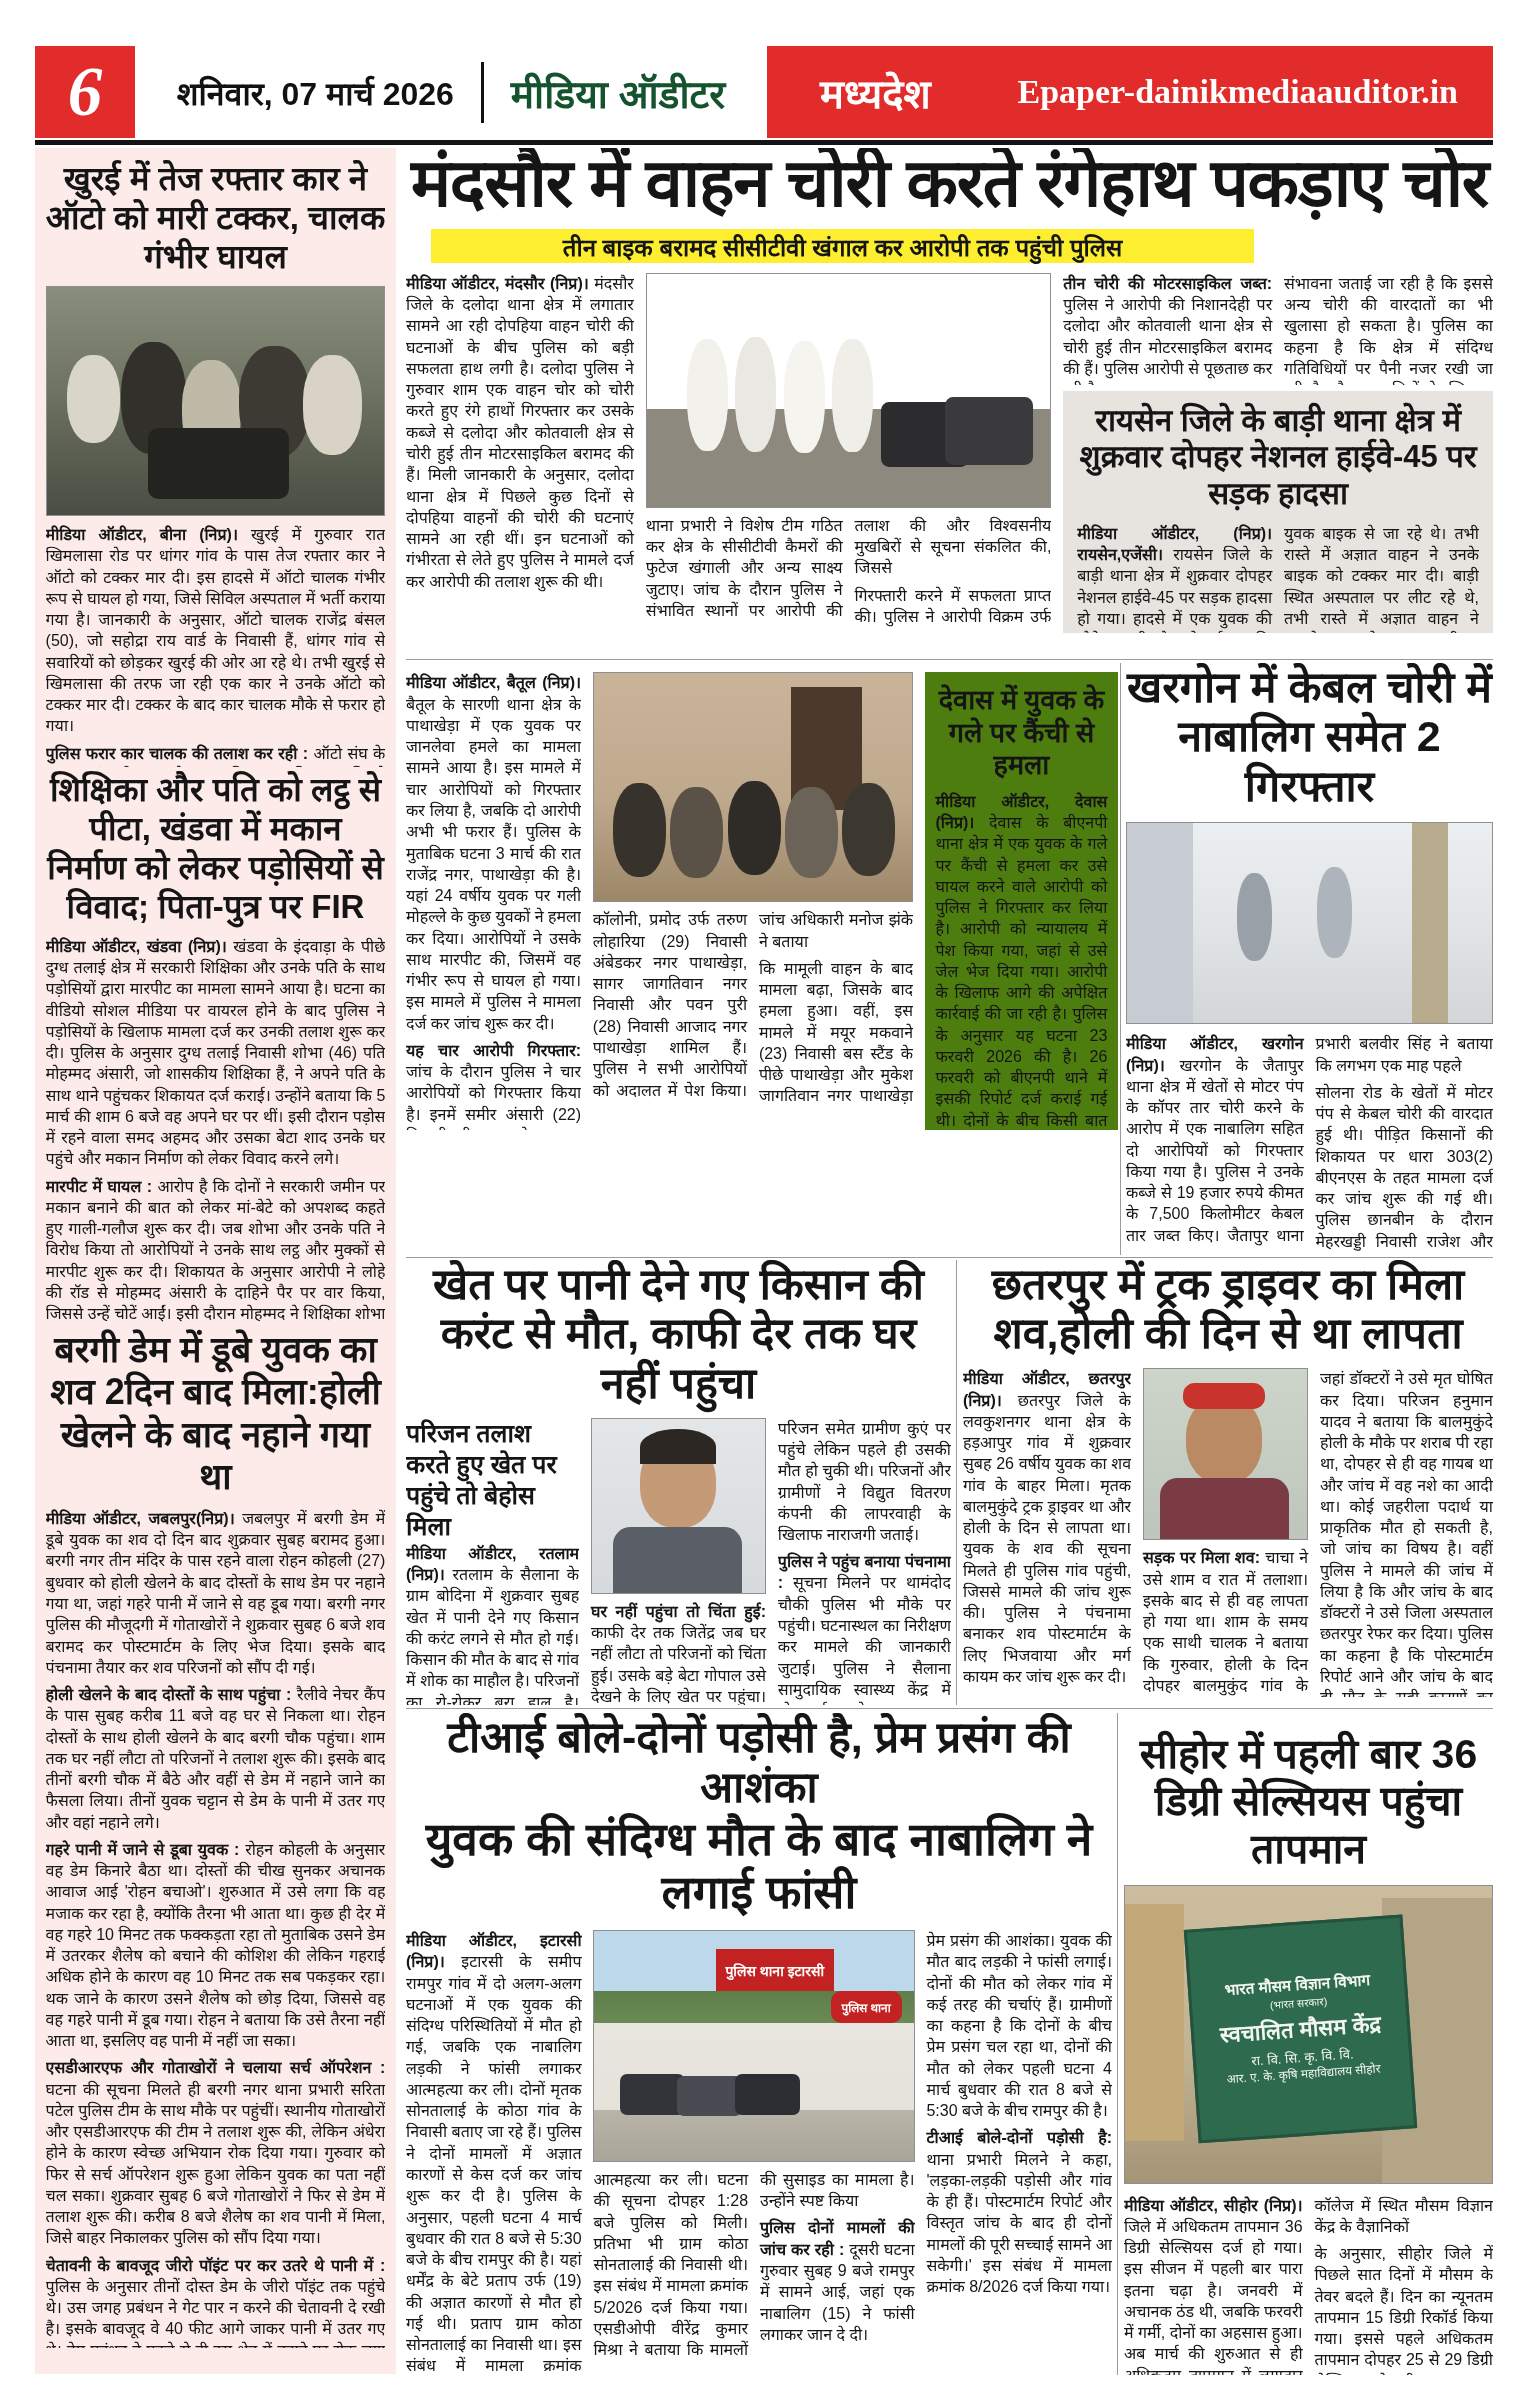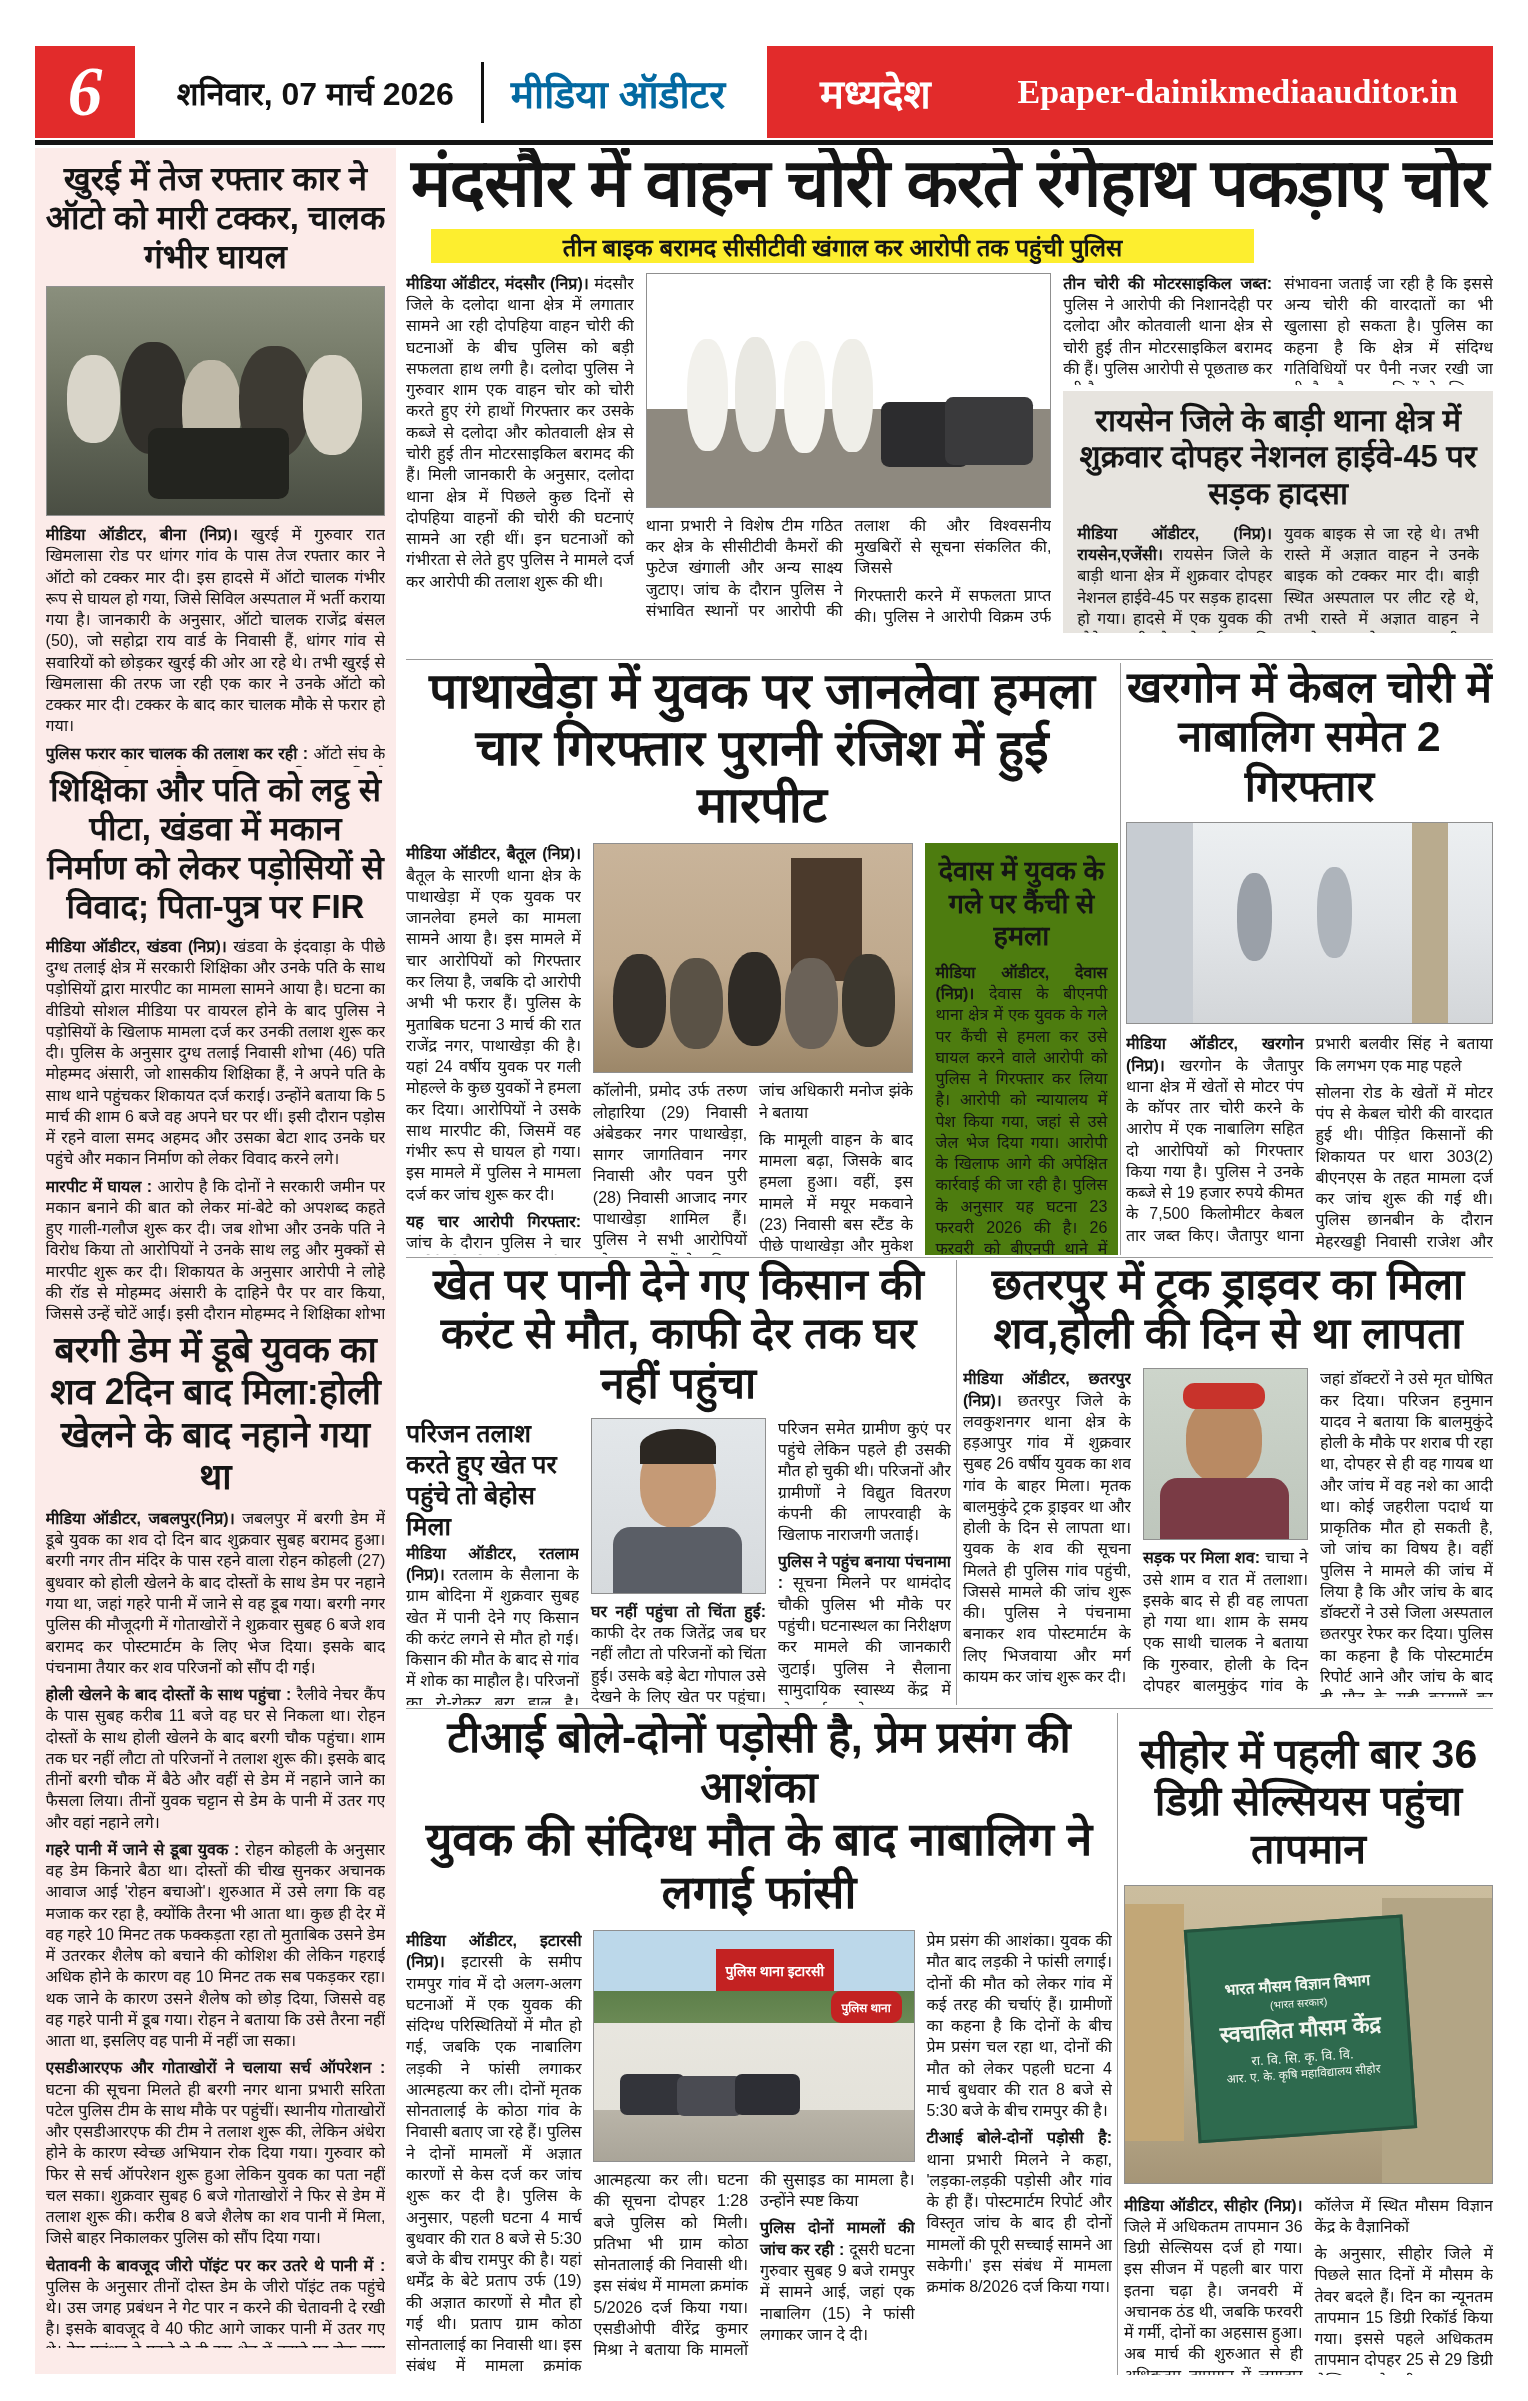--- a/index.html
+++ b/index.html
@@ -6,21 +6,21 @@
   .page{position:relative;width:1528px;height:2401px;background:#ffffff;
         font-family:"Liberation Sans","DejaVu Sans",sans-serif;color:#151515;overflow:hidden;}
 
   
   .hdr{position:absolute;left:35px;top:46px;width:1458px;height:92px;background:#e22b2b;display:flex;align-items:stretch;}
   .hdr-num{width:100px;display:flex;align-items:center;justify-content:center;color:#fff;
            font-size:69px;font-weight:700;font-family:"Liberation Serif","DejaVu Serif",serif;font-style:italic;}
   .hdr-white{width:632px;background:#fff;display:flex;align-items:center;justify-content:center;gap:27px;}
   .hdr-date{font-size:32px;font-weight:700;color:#111;}
   .hdr-sep{width:2.9px;height:61px;background:#111;}
-  .hdr-paper{font-size:39px;font-weight:800;color:#0369a1;}
+  .hdr-paper{font-size:39px;font-weight:800;color:#14532d;}
   .hdr-right{flex:1;display:flex;align-items:center;color:#fff;}
   .hdr-ed{font-size:40px;font-weight:800;padding-left:53px;}
   .hdr-web{margin-left:auto;padding-right:35px;font-size:34px;font-weight:700;
            font-family:"Liberation Serif","DejaVu Serif",serif;}
   .hdr-rule{position:absolute;left:35px;top:140px;width:1458px;height:4.7px;background:#141414;}
 
   
   p{margin:0 0 5.9px;font-size:16px;line-height:1.33;text-align:justify;}
   b.lead{font-weight:700;}
   .cols2{column-count:2;column-gap:11.8px;}
@@ -148,21 +148,20 @@
 
           </div>
         </div>
       </div>
     </div>
   </div>
 
   <div class="hline" style="left:406px;top:659px;width:1087px;"></div>
 
   <div class="sec" style="left:406px;top:663px;width:712px;height:592px;">
-    <div class="hl-l">पाथाखेड़ा में युवक पर जानलेवा हमला चार गिरफ्तार पुरानी रंजिश में हुई मारपीट</div>
     <div class="flexrow clip" style="margin-top:9.4px;height:458px;">
       <div class="clip" style="width:176px;">
         <p><b class="lead">मीडिया ऑडीटर, बैतूल (निप्र)।</b> <span>बैतूल के सारणी थाना क्षेत्र के पाथाखेड़ा में एक युवक पर जानलेवा हमले का मामला सामने आया है। इस मामले में चार आरोपियों को गिरफ्तार कर लिया है, जबकि दो आरोपी अभी भी फरार हैं। पुलिस के मुताबिक घटना 3 मार्च की रात राजेंद्र नगर, पाथाखेड़ा की है। यहां 24 वर्षीय युवक पर गली मोहल्ले के कुछ युवकों ने हमला कर दिया। आरोपियों ने उसके साथ मारपीट की, जिसमें वह गंभीर रूप से घायल हो गया। इस मामले में पुलिस ने मामला दर्ज कर जांच शुरू कर दी।</span></p>
         <p><b class="lead">यह चार आरोपी गिरफ्तार:</b> <span>जांच के दौरान पुलिस ने चार आरोपियों को गिरफ्तार किया है। इनमें समीर अंसारी (22) निवासी गरीब नगर शोभापुर</span></p>
       </div>
       <div style="width:322px;">
         <div class="photo" style="height:228px;background:linear-gradient(180deg,#c9b49a 0%,#bfa98d 55%,#9c8769 100%);">
           <span class="ph-rect" style="left:62%;top:6%;width:71px;height:123px;background:#4b3a2c;"></span>
           <span class="ph-blob" style="left:6%;top:48%;width:53px;height:94px;background:#37322c;"></span>
           <span class="ph-blob" style="left:24%;top:50%;width:53px;height:91px;background:#5a5246;"></span>

